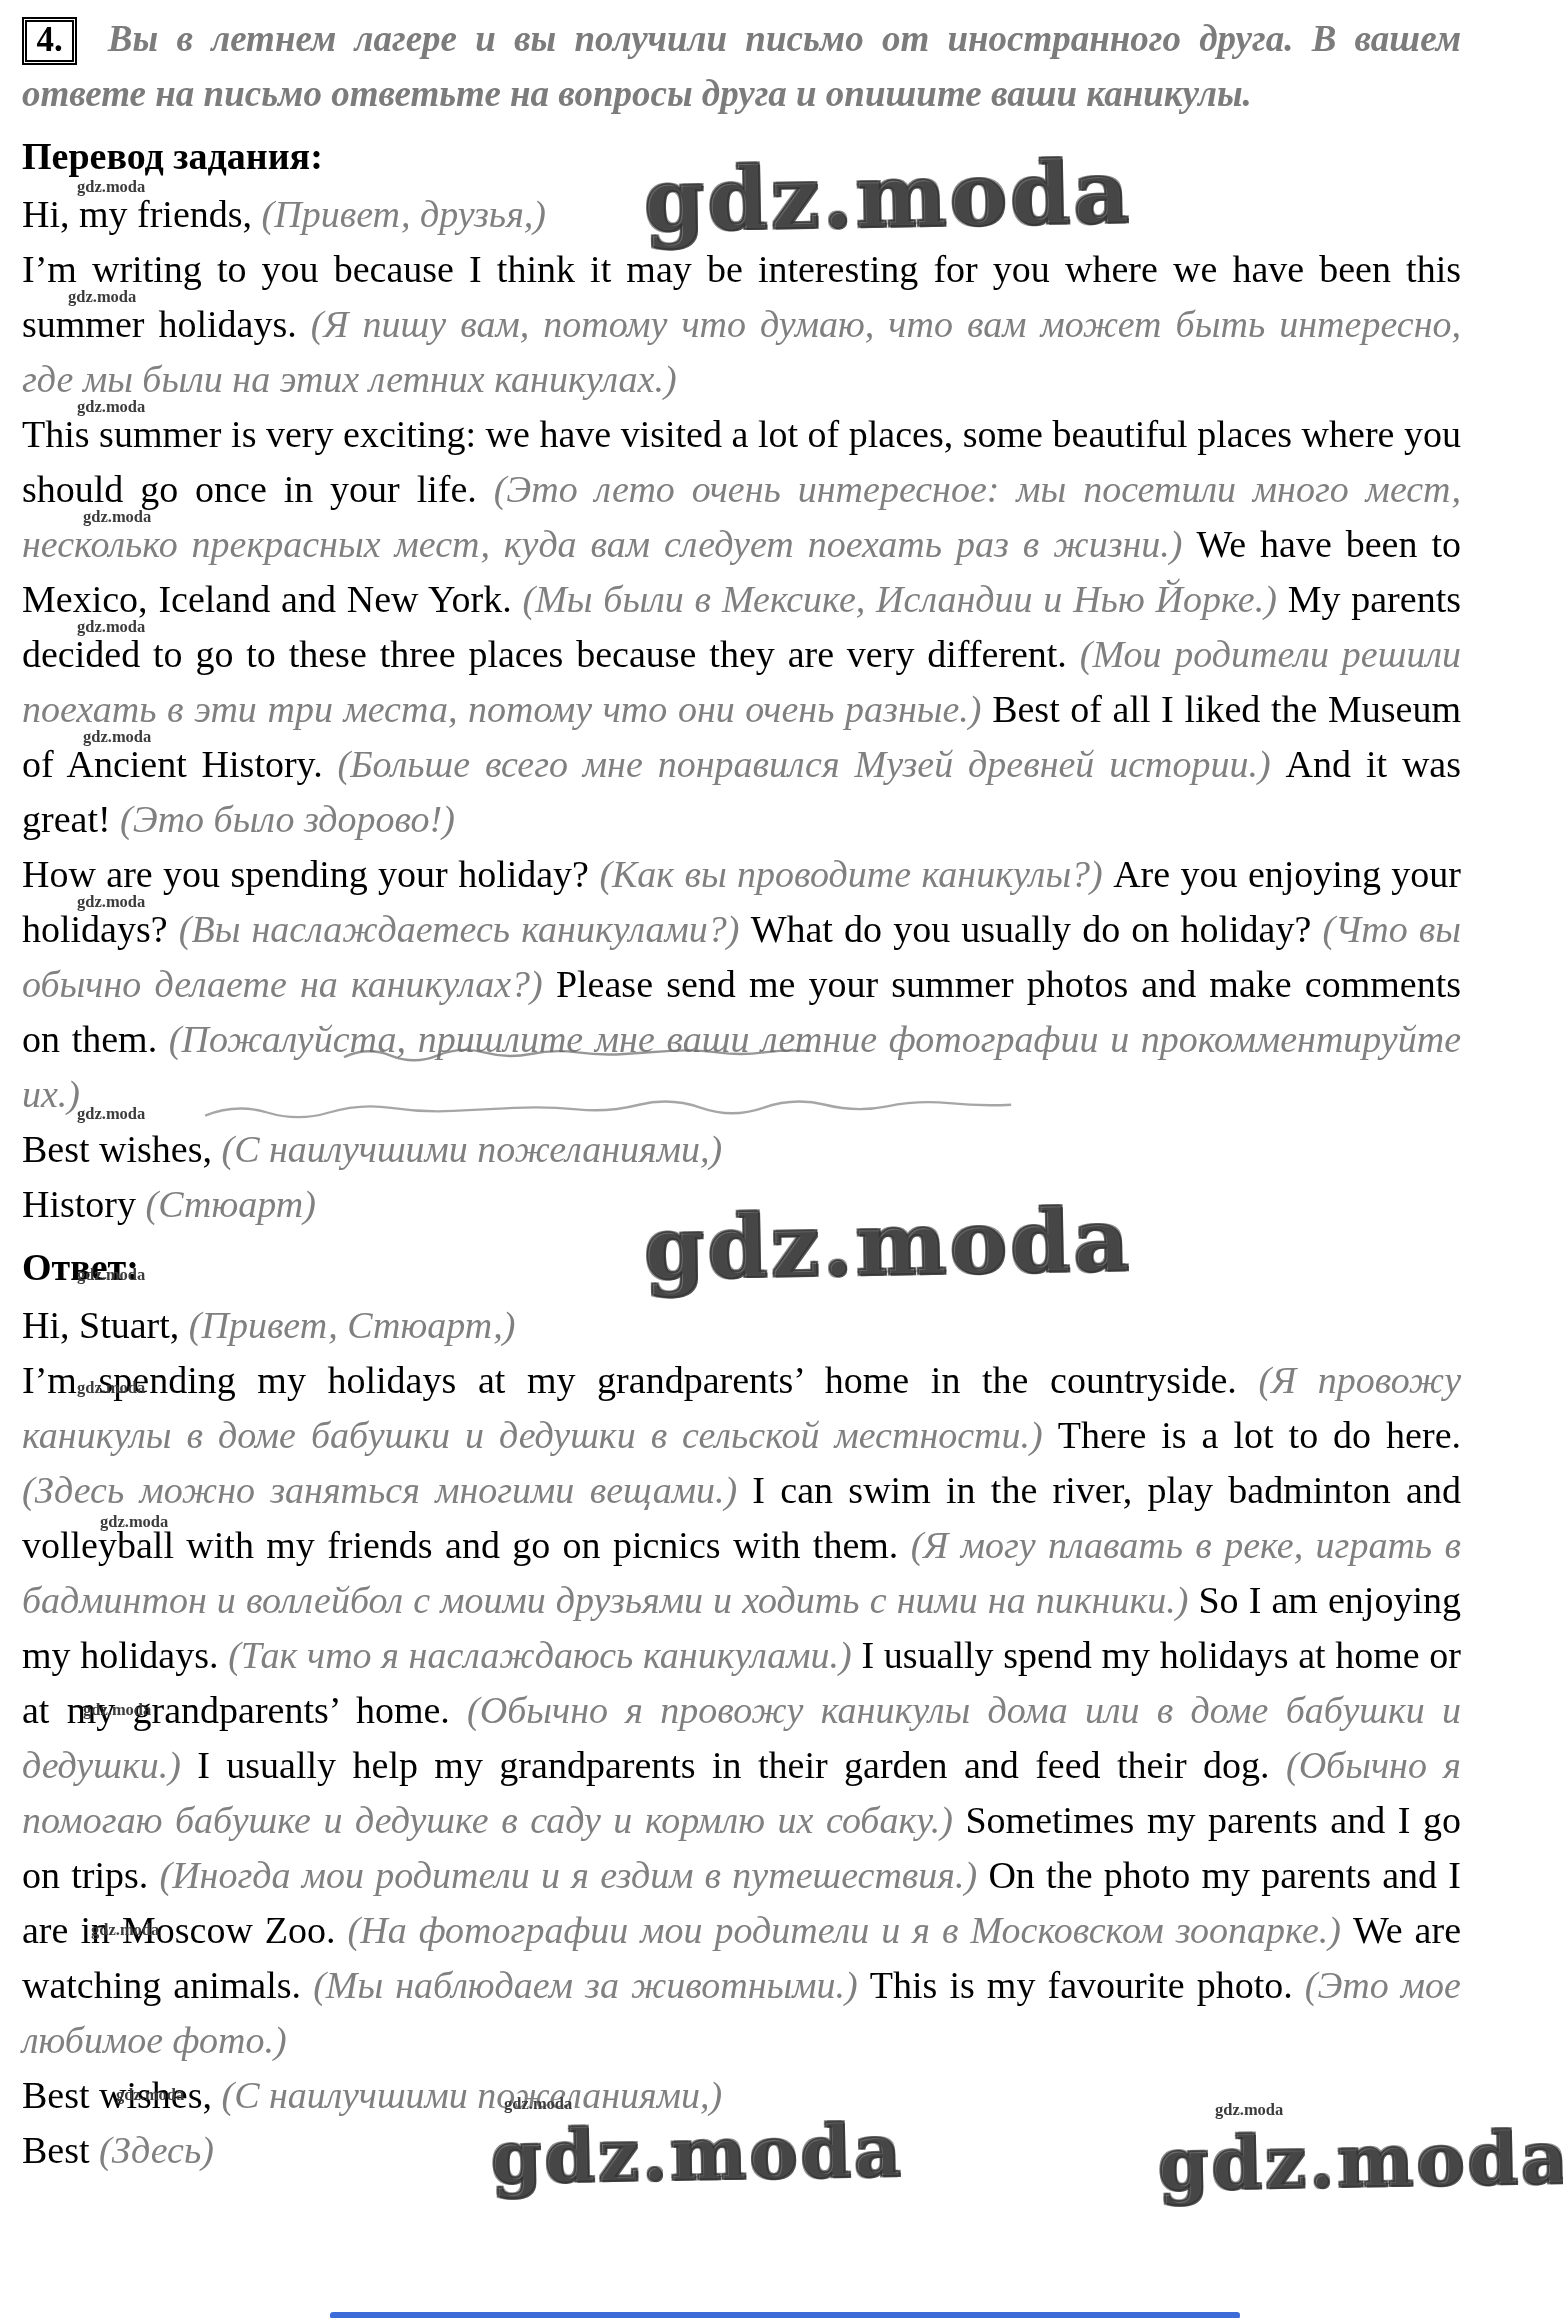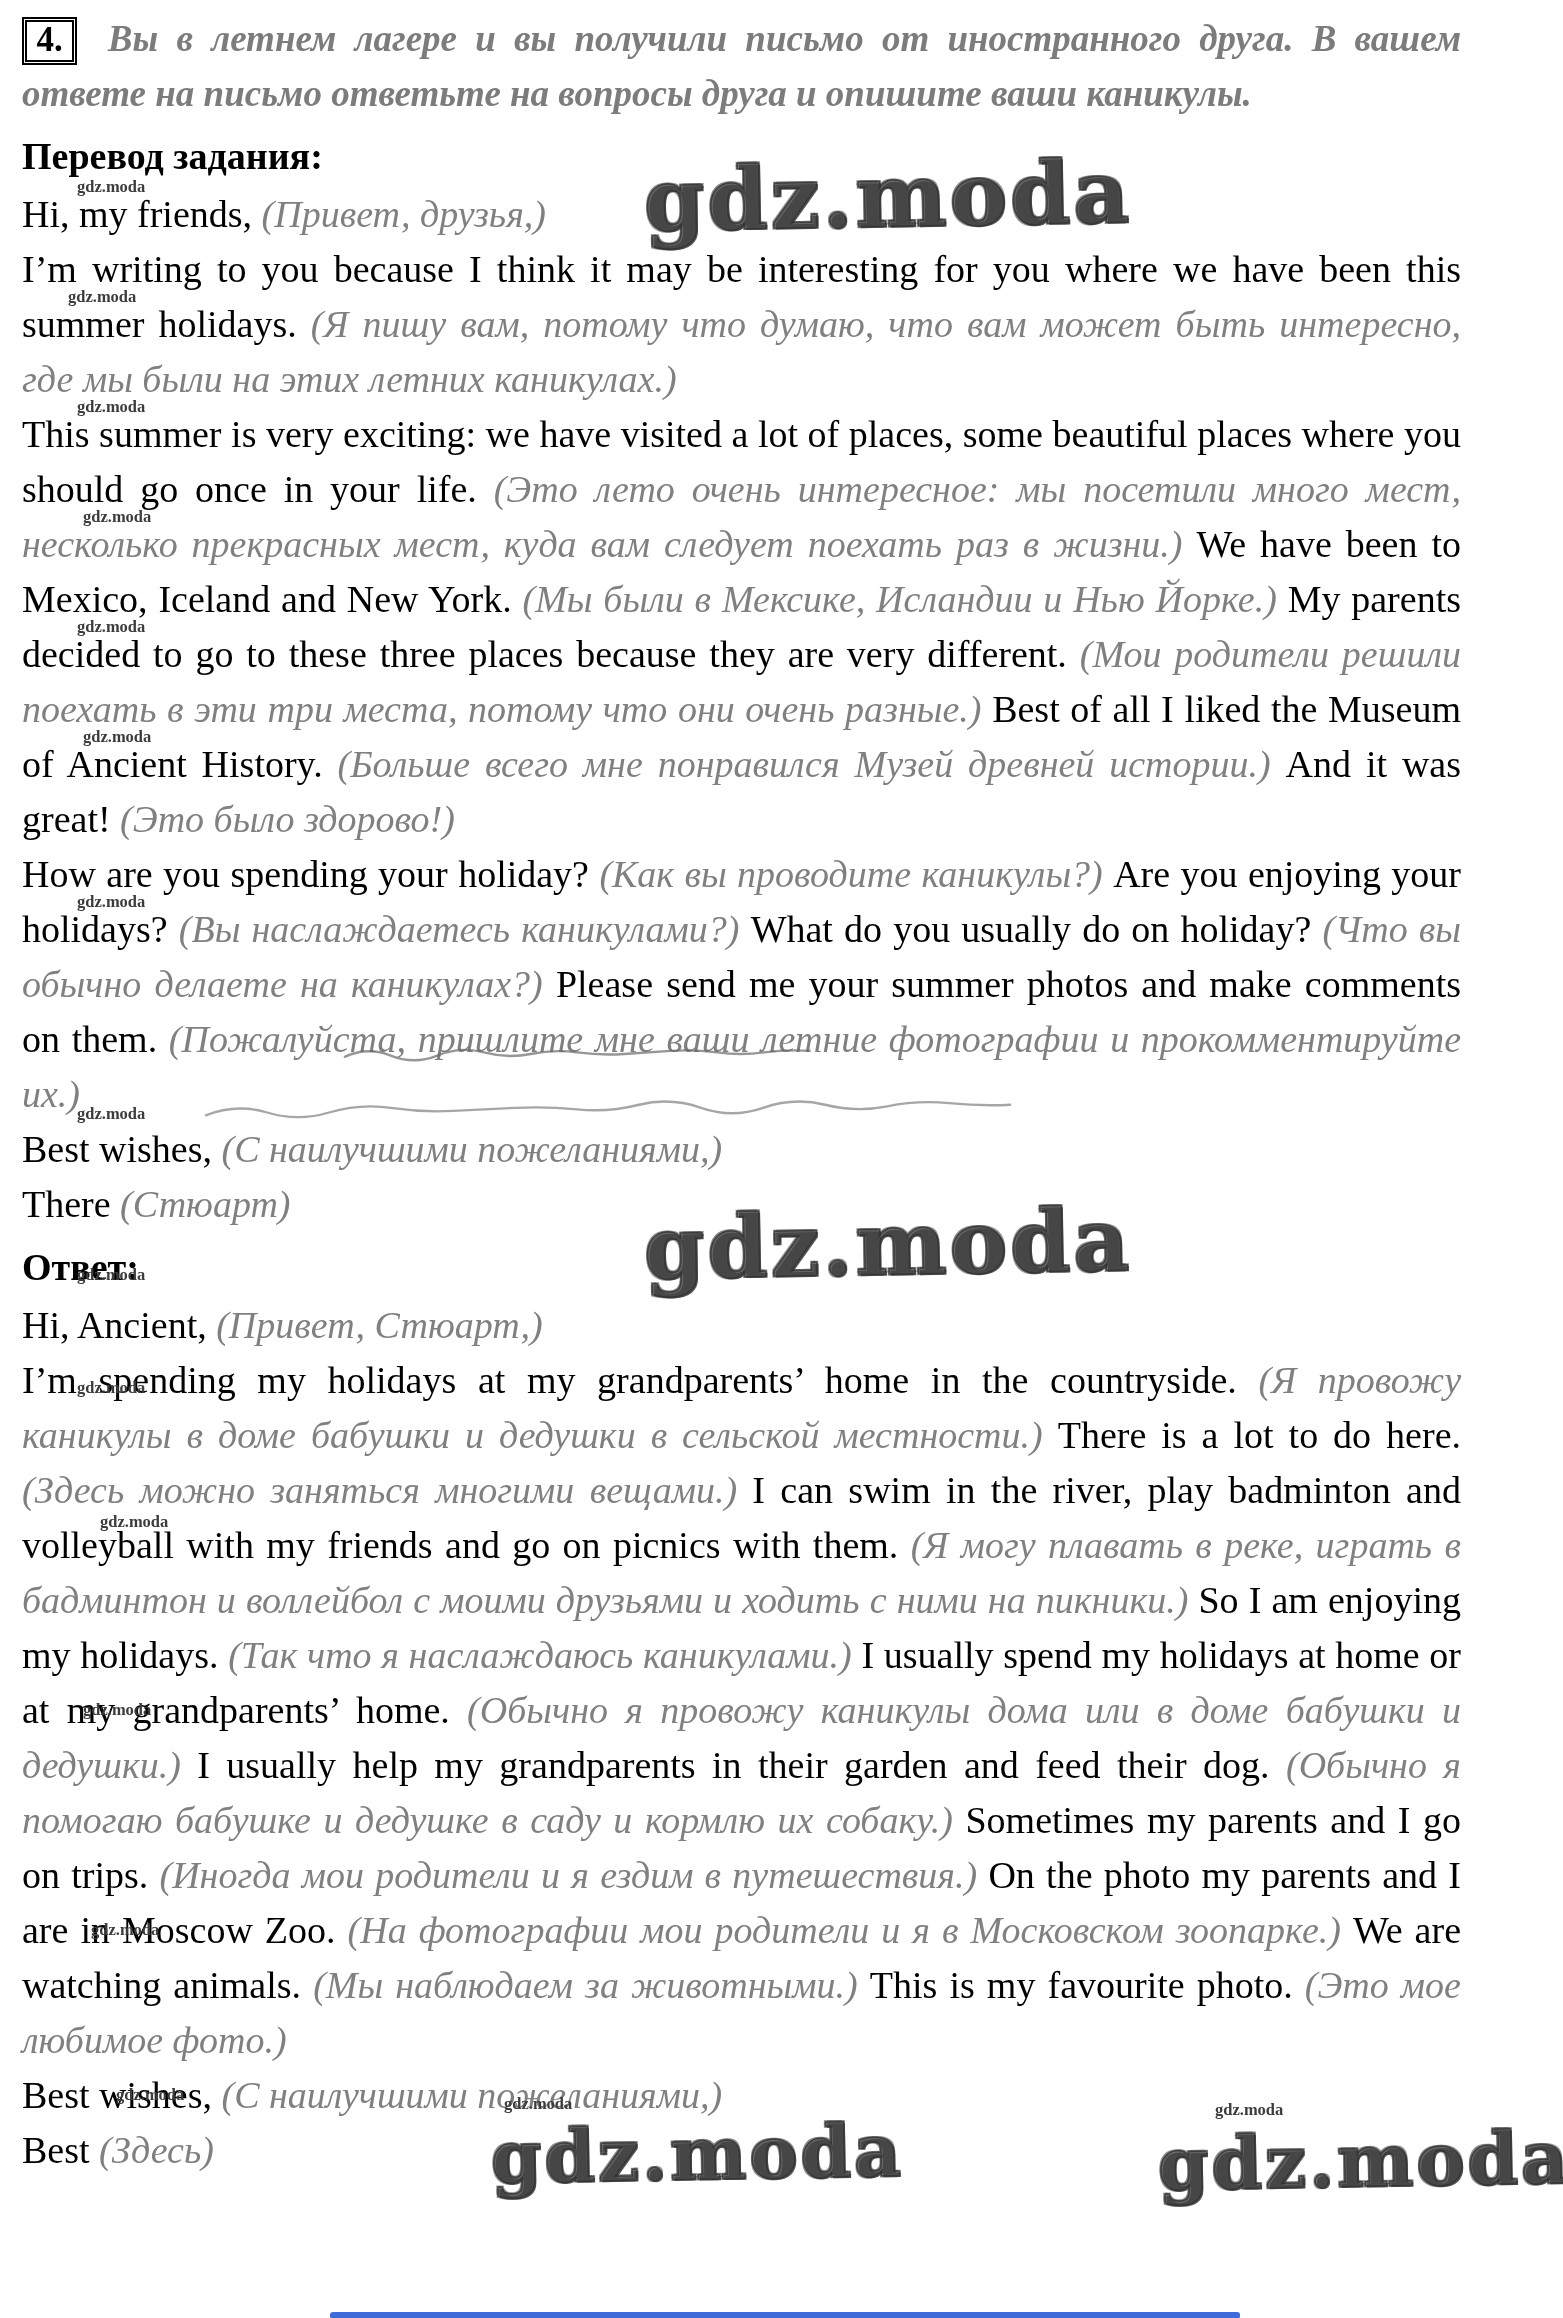--- a/index.html
+++ b/index.html
@@ -116,23 +116,23 @@
     <span class="task-text">Вы в летнем лагере и вы получили письмо от иностранного друга. В вашем ответе на письмо ответьте на вопросы друга и опишите ваши каникулы.</span>
   </p>
 
   <div id="content">
       <div class="sec-heading">Перевод задания:</div>
       <p class="para"><span class="en">Hi, my friends, </span><span class="ru">(Привет, друзья,)</span></p>
       <p class="para"><span class="en">I’m writing to you because I think it may be interesting for you where we have been this summer holidays. </span><span class="ru">(Я пишу вам, потому что думаю, что вам может быть интересно, где мы были на этих летних каникулах.)</span></p>
       <p class="para"><span class="en">This summer is very exciting: we have visited a lot of places, some beautiful places where you should go once in your life. </span><span class="ru">(Это лето очень интересное: мы посетили много мест, несколько прекрасных мест, куда вам следует поехать раз в жизни.) </span><span class="en">We have been to Mexico, Iceland and New York. </span><span class="ru">(Мы были в Мексике, Исландии и Нью Йорке.) </span><span class="en">My parents decided to go to these three places because they are very different. </span><span class="ru">(Мои родители решили поехать в эти три места, потому что они очень разные.) </span><span class="en">Best of all I liked the Museum of Ancient History. </span><span class="ru">(Больше всего мне понравился Музей древней истории.) </span><span class="en">And it was great! </span><span class="ru">(Это было здорово!)</span></p>
       <p class="para"><span class="en">How are you spending your holiday? </span><span class="ru">(Как вы проводите каникулы?) </span><span class="en">Are you enjoying your holidays? </span><span class="ru">(Вы наслаждаетесь каникулами?) </span><span class="en">What do you usually do on holiday? </span><span class="ru">(Что вы обычно делаете на каникулах?) </span><span class="en">Please send me your summer photos and make comments on them. </span><span class="ru">(Пожалуйста, пришлите мне ваши летние фотографии и прокомментируйте их.)</span></p>
       <p class="para"><span class="en">Best wishes, </span><span class="ru">(С наилучшими пожеланиями,)</span></p>
-      <p class="para"><span class="en">There </span><span class="ru">(Стюарт)</span></p>
+      <p class="para"><span class="en">History </span><span class="ru">(Стюарт)</span></p>
       <div class="sec-heading">Ответ:</div>
-      <p class="para"><span class="en">Hi, Ancient, </span><span class="ru">(Привет, Стюарт,)</span></p>
+      <p class="para"><span class="en">Hi, Stuart, </span><span class="ru">(Привет, Стюарт,)</span></p>
       <p class="para"><span class="en">I’m spending my holidays at my grandparents’ home in the countryside. </span><span class="ru">(Я провожу каникулы в доме бабушки и дедушки в сельской местности.) </span><span class="en">There is a lot to do here. </span><span class="ru">(Здесь можно заняться многими вещами.) </span><span class="en">I can swim in the river, play badminton and volleyball with my friends and go on picnics with them. </span><span class="ru">(Я могу плавать в реке, играть в бадминтон и воллейбол с моими друзьями и ходить с ними на пикники.) </span><span class="en">So I am enjoying my holidays. </span><span class="ru">(Так что я наслаждаюсь каникулами.) </span><span class="en">I usually spend my holidays at home or at my grandparents’ home. </span><span class="ru">(Обычно я провожу каникулы дома или в доме бабушки и дедушки.) </span><span class="en">I usually help my grandparents in their garden and feed their dog. </span><span class="ru">(Обычно я помогаю бабушке и дедушке в саду и кормлю их собаку.) </span><span class="en">Sometimes my parents and I go on trips. </span><span class="ru">(Иногда мои родители и я ездим в путешествия.) </span><span class="en">On the photo my parents and I are in Moscow Zoo. </span><span class="ru">(На фотографии мои родители и я в Московском зоопарке.) </span><span class="en">We are watching animals. </span><span class="ru">(Мы наблюдаем за животными.) </span><span class="en">This is my favourite photo. </span><span class="ru">(Это мое любимое фото.)</span></p>
       <p class="para"><span class="en">Best wishes, </span><span class="ru">(С наилучшими пожеланиями,)</span></p>
       <p class="para"><span class="en">Best </span><span class="ru">(Здесь)</span></p>
     </div>
 
   <div id="watermarks">
       <div class="wm-large" style="left: 644px; top: 145px; font-size: 86px;">gdz.moda</div>
       <div class="wm-large" style="left: 644px; top: 1193px; font-size: 86px;">gdz.moda</div>
       <div class="wm-large" style="left: 491px; top: 2111px; font-size: 72px;">gdz.moda</div>
       <div class="wm-large" style="left: 1158px; top: 2118px; font-size: 72px;">gdz.moda</div>

